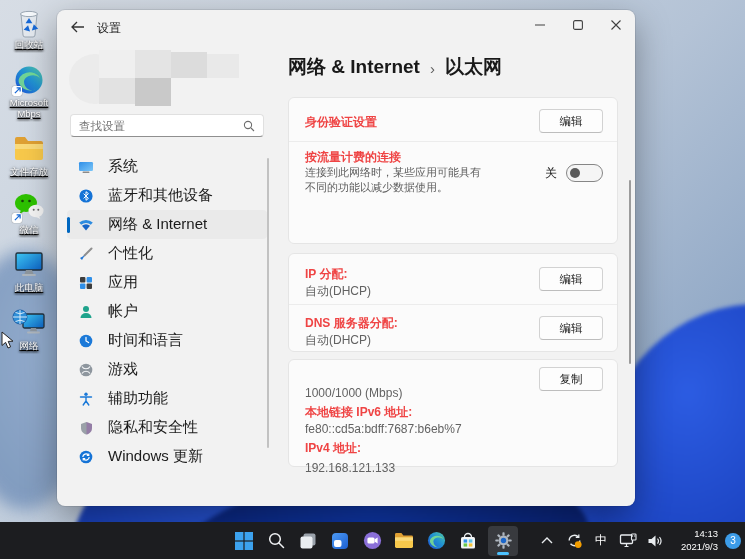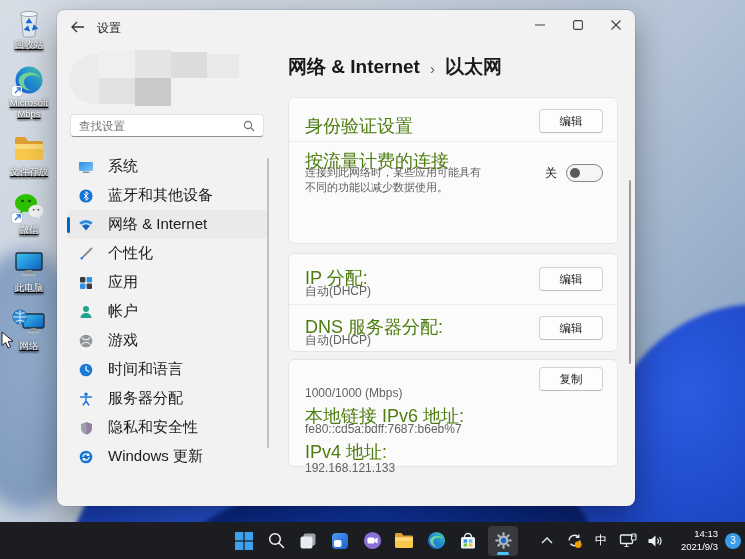--- a/index.html
+++ b/index.html
@@ -50,21 +50,21 @@
 
   
   .crumb { position:absolute; left:231px; top:44px; display:flex; align-items:center; gap:10px; }
   .crumb .seg { font-size:19px; font-weight:600; color:#191919; }
   .crumb .sep { font-size:15px; color:#5f5f5f; padding-top:2px; }
   .card { position:absolute; left:231px; width:330px; background:#fbfbfb; border:1px solid #e5e5e5; border-radius:6px; }
   .cardA { top:87px; height:147px; }
   .cardB { top:243px; height:99px; }
   .cardC { top:349px; height:108px; }
   .divline { position:absolute; left:0; right:0; height:1px; background:#ececec; }
-  .rowlabel { font-size:18px; color:#4d7c0f; }
+  .rowlabel { font-size:12px; color:#ef4444;font-weight:bold; }
   .rowvalue { font-size:12px; color:#626262; }
   .btn { position:absolute; right:14px; width:64px; height:24px; background:#fdfdfd; border:1px solid #d2d2d2; border-bottom-color:#bdbdbd; border-radius:4px; font-size:11.5px; color:#1a1a1a; font-family:inherit; }
   .toggle-wrap { position:absolute; right:14px; display:flex; align-items:center; gap:9px; }
   .toggle-lab { font-size:12px; color:#1a1a1a; }
   .toggle { width:37px; height:18px; border:1px solid #868686; border-radius:9px; background:#f5f5f5; position:relative; }
   .toggle .knob { position:absolute; left:3px; top:3px; width:10px; height:10px; border-radius:50%; background:#5b5b5b; }
   .linkrow { position:absolute; left:16px; top:196px; font-size:12px; color:#0067c0; text-decoration:none; }
   .contscroll { position:absolute; left:572px; top:170px; width:2px; height:184px; background:#9b9b9b; border-radius:1px; }
 
   
@@ -302,43 +302,43 @@
         <svg width="14" height="14" viewBox="0 0 14 14">
             <circle cx="7" cy="4" r="3" fill="#1fa38c"></circle>
             <path d="M1.5 13 a5.5 5 0 0 1 11 0 z" fill="#1fa38c"></path>
           </svg>
       </span>
       <span class="nlbl">帐户</span>
     </div>
     <div class="nrow">
       <span class="nicon">
         <svg width="14" height="14" viewBox="0 0 14 14">
+            <circle cx="7" cy="7" r="6.3" fill="#1b79d8"></circle>
+            <path d="M7 3.4 V7 L9.6 8.6" stroke="#fff" stroke-width="1.2" fill="none" stroke-linecap="round"></path>
+          </svg>
+      </span>
+      <span class="nlbl">时间和语言</span>
+    </div>
+    <div class="nrow">
+      <span class="nicon">
+        <svg width="14" height="14" viewBox="0 0 14 14">
             <circle cx="7" cy="7" r="6.3" fill="#8e969e"></circle>
             <path d="M3 10.5 C4.5 7.5 9.5 7.5 11 10.5 M3 3.5 C4.5 6.5 9.5 6.5 11 3.5" stroke="#f2f4f6" stroke-width="1.2" fill="none"></path>
           </svg>
       </span>
       <span class="nlbl">游戏</span>
     </div>
     <div class="nrow">
       <span class="nicon">
         <svg width="14" height="14" viewBox="0 0 14 14">
-            <circle cx="7" cy="7" r="6.3" fill="#1b79d8"></circle>
-            <path d="M7 3.4 V7 L9.6 8.6" stroke="#fff" stroke-width="1.2" fill="none" stroke-linecap="round"></path>
-          </svg>
-      </span>
-      <span class="nlbl">时间和语言</span>
-    </div>
-    <div class="nrow">
-      <span class="nicon">
-        <svg width="14" height="14" viewBox="0 0 14 14">
             <circle cx="7" cy="2.3" r="1.7" fill="#1b79d8"></circle>
             <path d="M1.5 5 h11 M7 5 v4 M7 9 l-2.8 4 M7 9 l2.8 4" stroke="#1b79d8" stroke-width="1.4" fill="none" stroke-linecap="round"></path>
           </svg>
       </span>
-      <span class="nlbl">服务器分配</span>
+      <span class="nlbl">辅助功能</span>
     </div>
     <div class="nrow">
       <span class="nicon">
         <svg width="13" height="14" viewBox="0 0 13 14">
             <path d="M6.5 1 L12 3 V7 C12 10.5 9.5 12.8 6.5 13.6 C3.5 12.8 1 10.5 1 7 V3 Z" fill="#9aa1a8"></path>
             <path d="M6.5 1 L12 3 V7 C12 10.5 9.5 12.8 6.5 13.6 Z" fill="#8009a1a8" opacity=".35"></path>
           </svg>
       </span>
       <span class="nlbl">隐私和安全性</span>
     </div>

